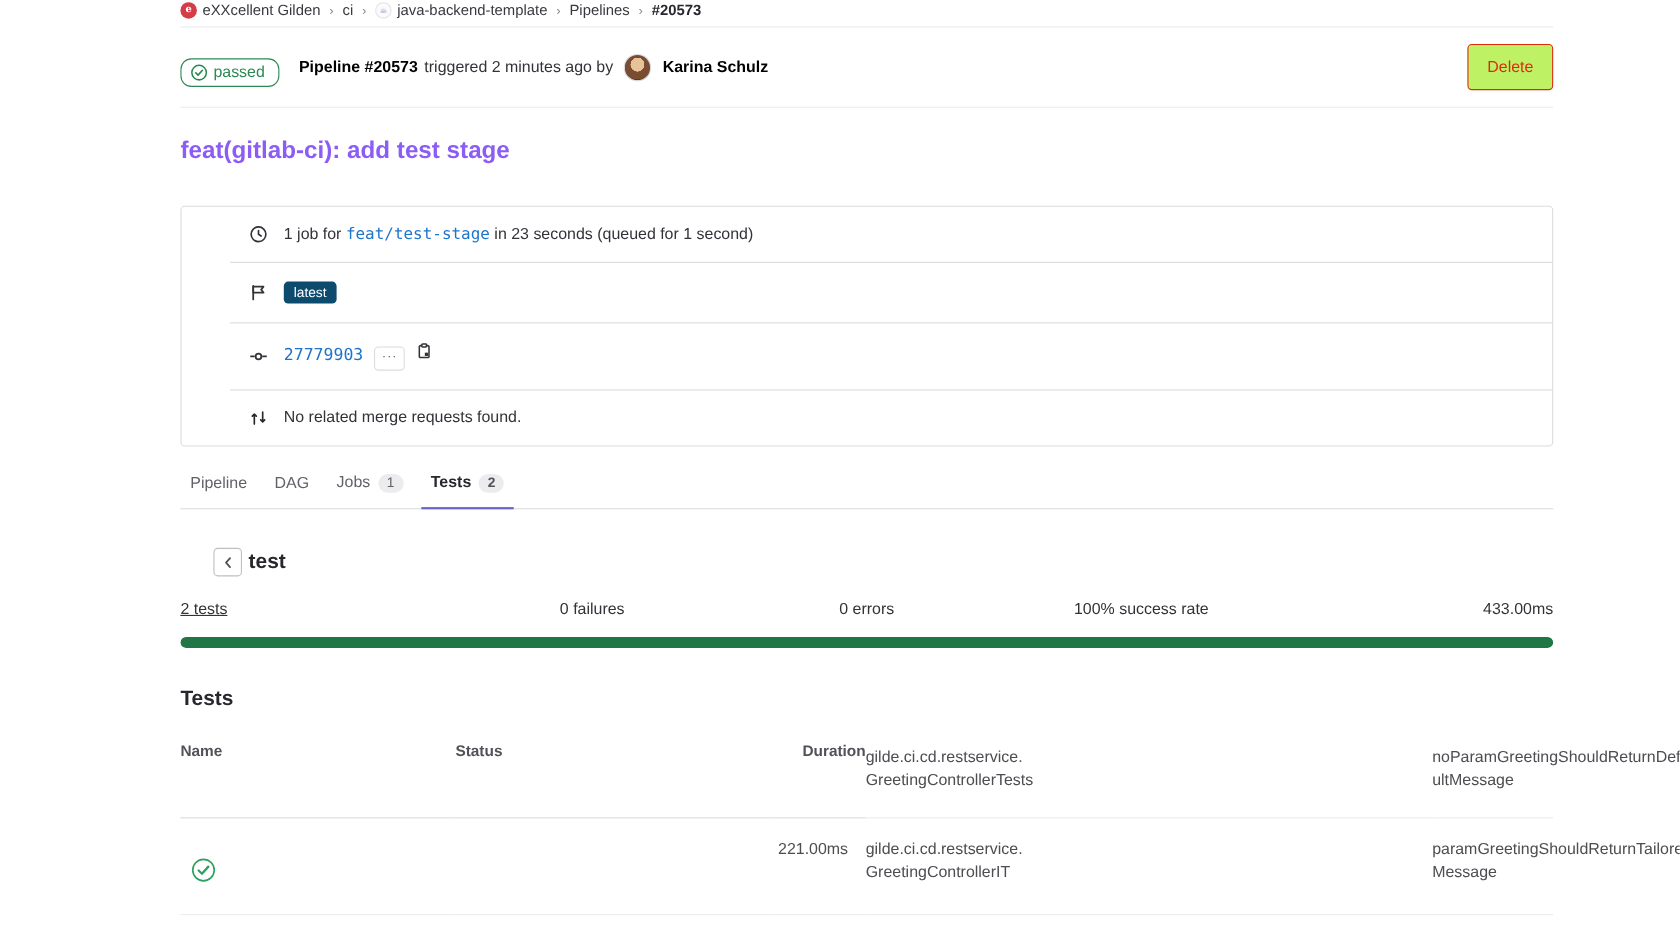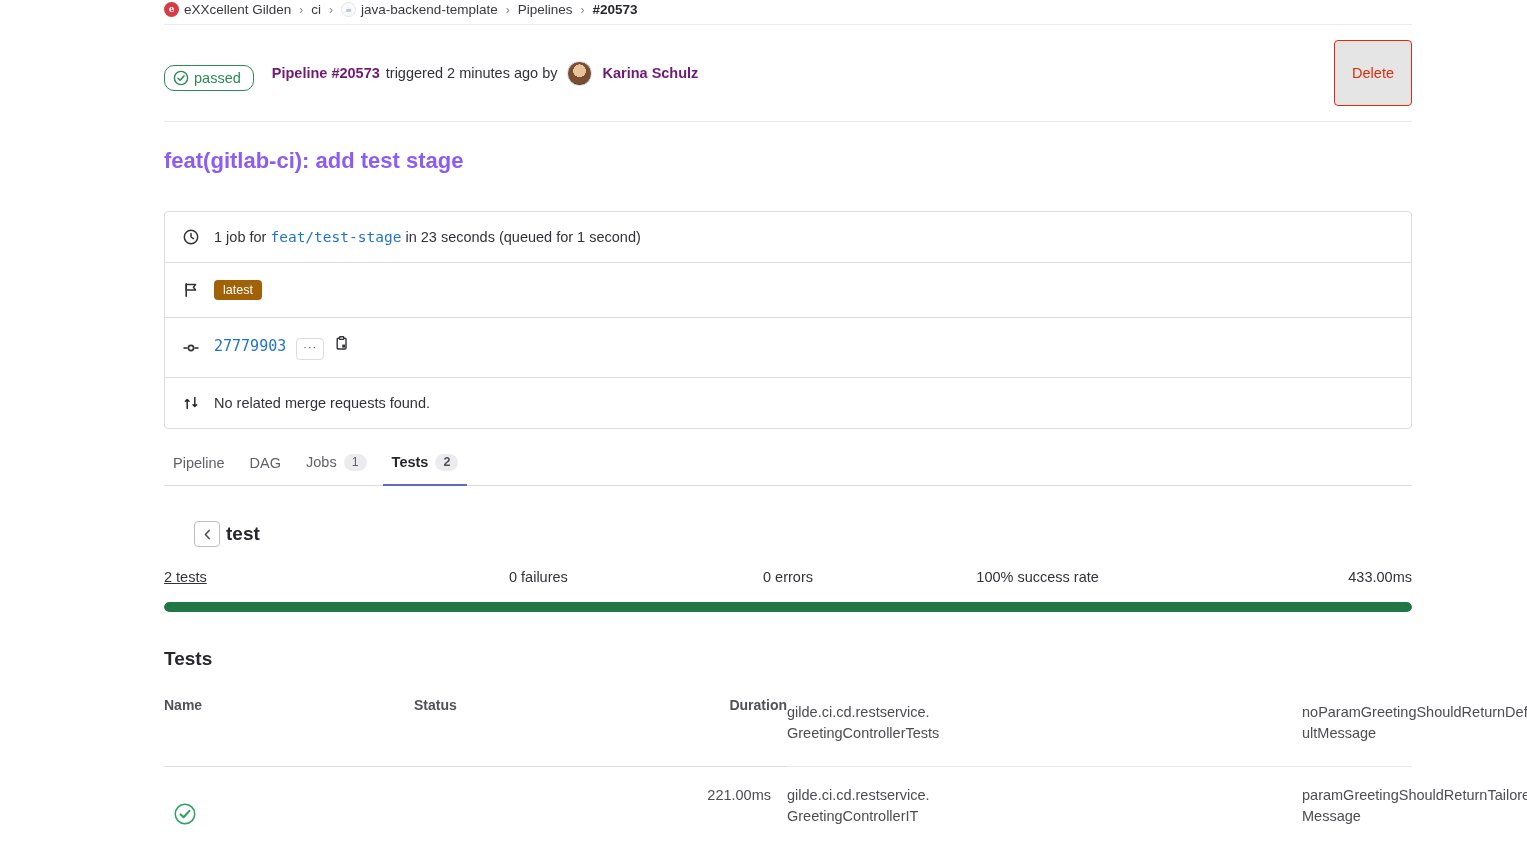--- a/index.html
+++ b/index.html
@@ -38,51 +38,51 @@
     border-bottom: 1px solid #ececef;
   }
   .badge-passed {
     display: inline-flex; align-items: center; gap: 5px;
     border: 1px solid #2b8a54; color: #2b8a54;
     background: #fff;
     border-radius: 10px; padding: 4px 12px 4px 8px;
     font-size: 14.5px; cursor: pointer; margin-top: 10px;
   }
   .statusbar-text { margin-left: 18px; display: inline-flex; align-items: center; gap: 6px; font-size: 14.5px; color: #333238; }
-  .statusbar-text b { font-weight: 700; color: #701a75; }
+  .statusbar-text b { font-weight: 700; color: #000000; }
   .user-avatar {
     width: 25px; height: 25px; border-radius: 50%;
     background: radial-gradient(circle at 50% 38%, #e8c39a 0 34%, #7a4d33 35% 72%, #5c3a26 73%);
     border: 1px solid #d9d9de;
     margin: 0 4px;
   }
   .delete-btn {
     margin-left: auto;
-    background: #e5e5e5; color: #dd2b0e;
+    background: #bef264; color: #dd2b0e;
     border: 1px solid #dd2b0e; border-radius: 4px;
-    padding: 24px 17px; font-size: 14.5px;
+    padding: 12px 17px; font-size: 14.5px;
     font-family: inherit; cursor: pointer;
   }
 
   
   .page-title { font-size: 22px; font-weight: 700; color: #8b5cf6; margin: 26px 0 37px 0; }
 
   
-  .info-card { border: 1px solid #dcdcde; border-radius: 4px; }
+  .info-card { border: 1px solid #dcdcde; border-radius: 4px; padding-left: 44px; }
   .info-row {
     display: flex; align-items: center; gap: 15px;
     padding: 17px 16px 17px 18px;
     font-size: 14.5px; color: #333238;
   }
   .info-row + .info-row { border-top: 1px solid #dcdcde; }
   .icon16 { width: 16px; height: 16px; flex: 0 0 16px; color: #333238; }
   .mono { font-family: "DejaVu Sans Mono", "Liberation Mono", monospace; }
   .link-blue { color: #1f75cb; text-decoration: none; cursor: pointer; }
   .badge-latest {
-    background: #a16207; color: #fff;
+    background: #0c4a6e; color: #fff;
     border-radius: 4px; padding: 3px 9px;
     font-size: 12.5px; cursor: default;
   }
   .ellipsis-btn {
     border: 1px solid #dcdcde; border-radius: 4px; background: #fff;
     color: #535158; font-size: 11px; line-height: 1;
     padding: 3px 6px 6px 6px; margin-left: 6px; cursor: pointer;
     letter-spacing: 1px;
   }
   .copy-btn { background: none; border: none; cursor: pointer; padding: 0; margin-left: 6px; color: #333238; display: inline-flex; }

